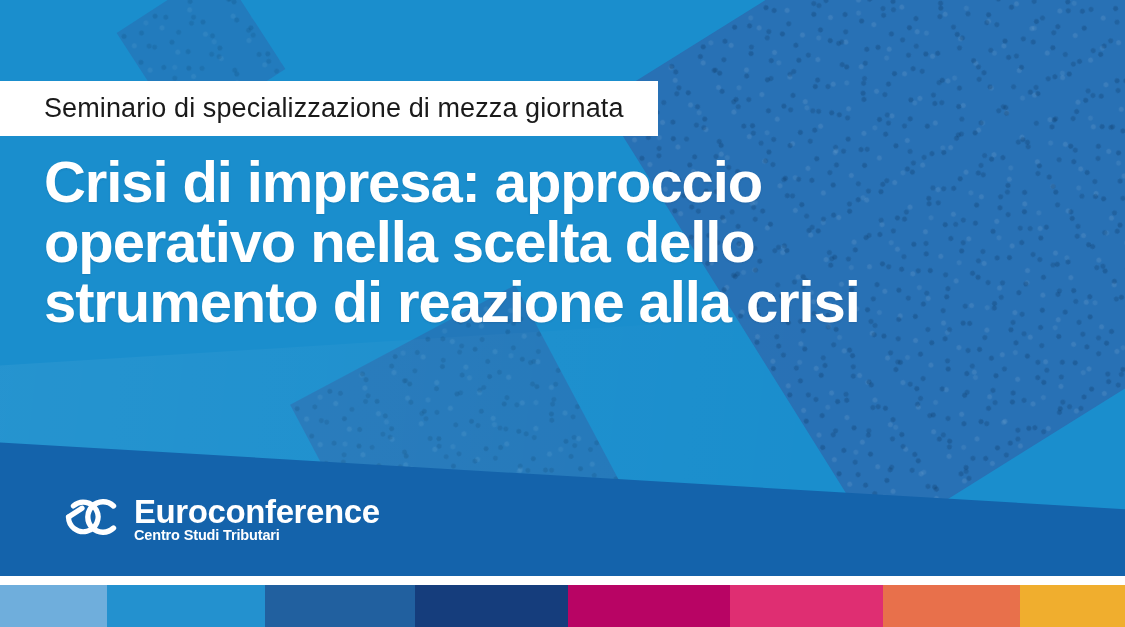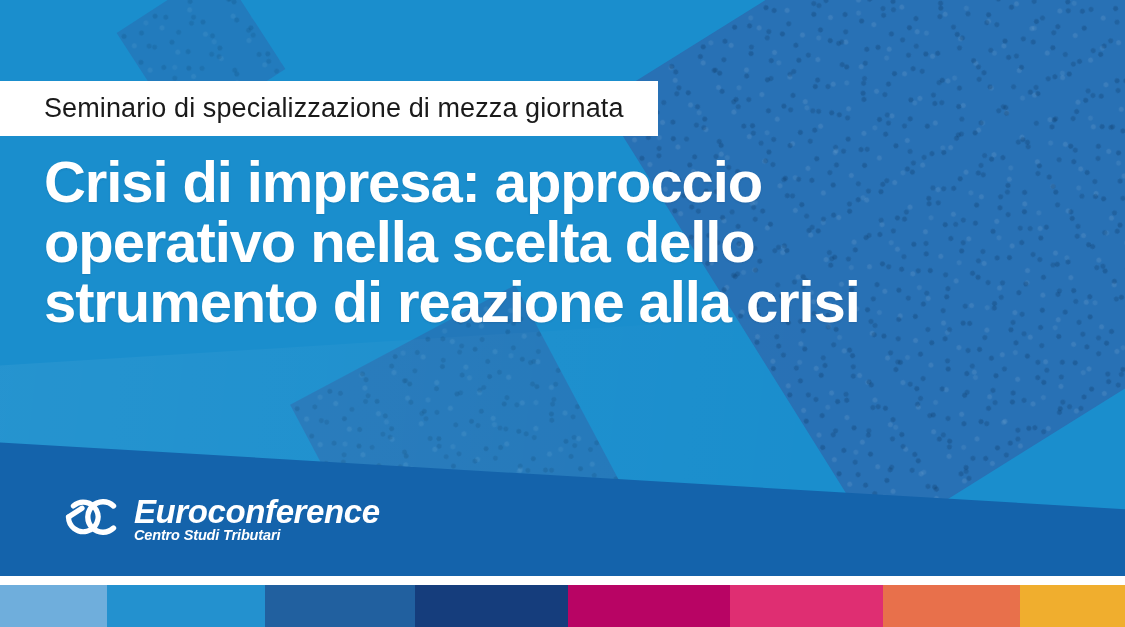--- a/index.html
+++ b/index.html
@@ -128,21 +128,21 @@
     line-height:1.035;
     letter-spacing:-1.1px;
     white-space:nowrap;
     text-shadow:0 1px 2px rgba(0,40,80,.13);
   }
 
   
   #logo {
     position:absolute;
     left:44px; top:493px;
-    display:flex; align-items:center; gap:14px;font-style:italic;
+    display:flex; align-items:center; gap:14px;
   }
   #logo-mark { flex:none; }
   #logo-words { display:flex; flex-direction:column; }
   #logo-name {
     color:#ffffff;
     font-size:33px;
     font-weight:bold;
     line-height:1;
     letter-spacing:-.4px;
   }

